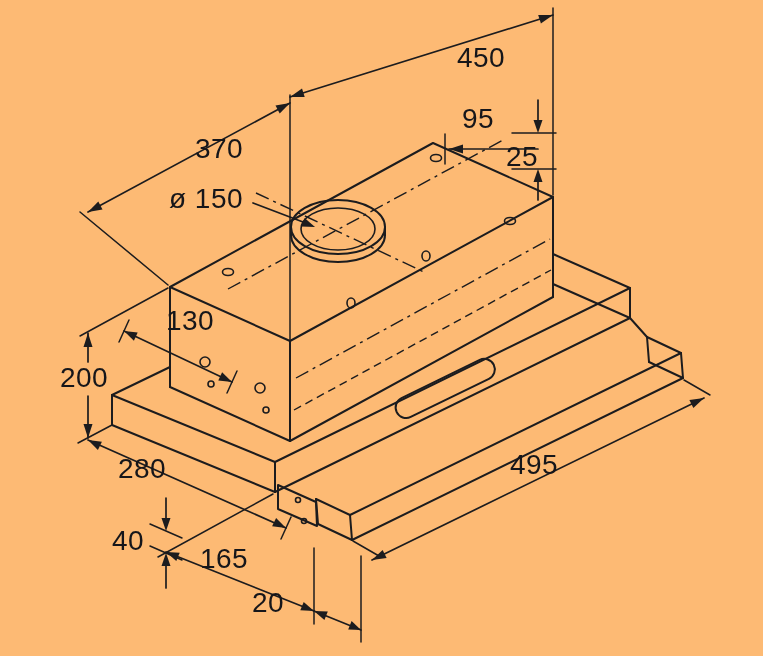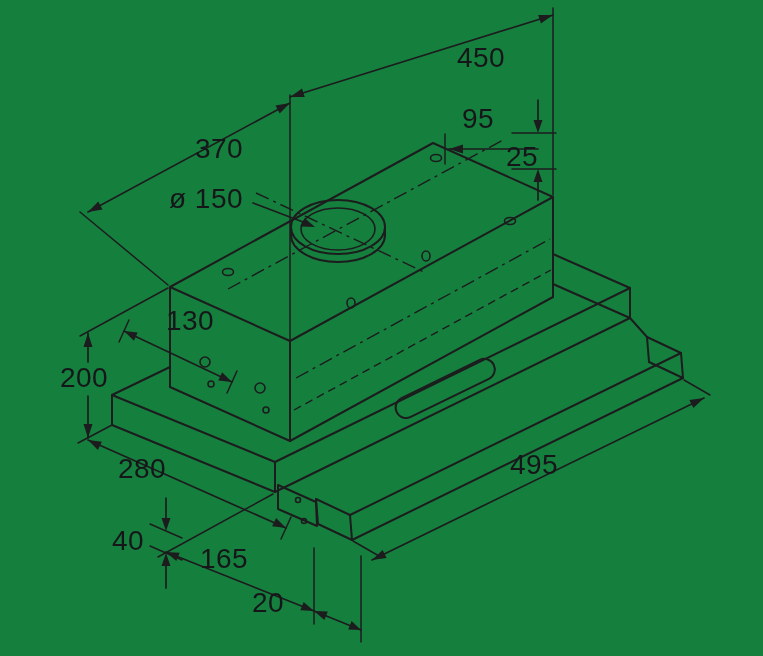--- a/index.html
+++ b/index.html
@@ -1,16 +1,16 @@
 <!DOCTYPE html>
 <html><head>
 <meta charset="utf-8">
 <style>
   html,body{margin:0;padding:0;background:#ffffff;}
-  .stage{position:relative;width:763px;height:656px;background:#15803d;overflow:hidden;
+  .stage{position:relative;width:763px;height:656px;background:#fdba74;overflow:hidden;
          font-family:"Liberation Sans", sans-serif;}
   svg{position:absolute;left:0;top:0;}
   .edge{fill:none;stroke:#1c1c1e;stroke-width:2;stroke-linejoin:round;stroke-linecap:round;}
   .thin{fill:none;stroke:#1c1c1e;stroke-width:1.6;stroke-linejoin:round;}
   .dash{fill:none;stroke:#1c1c1e;stroke-width:1.4;stroke-dasharray:8 5;}
   .dashdot{fill:none;stroke:#1c1c1e;stroke-width:1.4;stroke-dasharray:14 5 3 5;}
   .dimline{fill:none;stroke:#1c1c1e;stroke-width:1.7;stroke-linecap:round;}
   .extline{fill:none;stroke:#1c1c1e;stroke-width:1.5;stroke-linecap:round;}
   .arrow{fill:#1c1c1e;stroke:none;}
   .dimtext{font-family:"Liberation Sans", sans-serif;font-size:28px;fill:#16161a;

